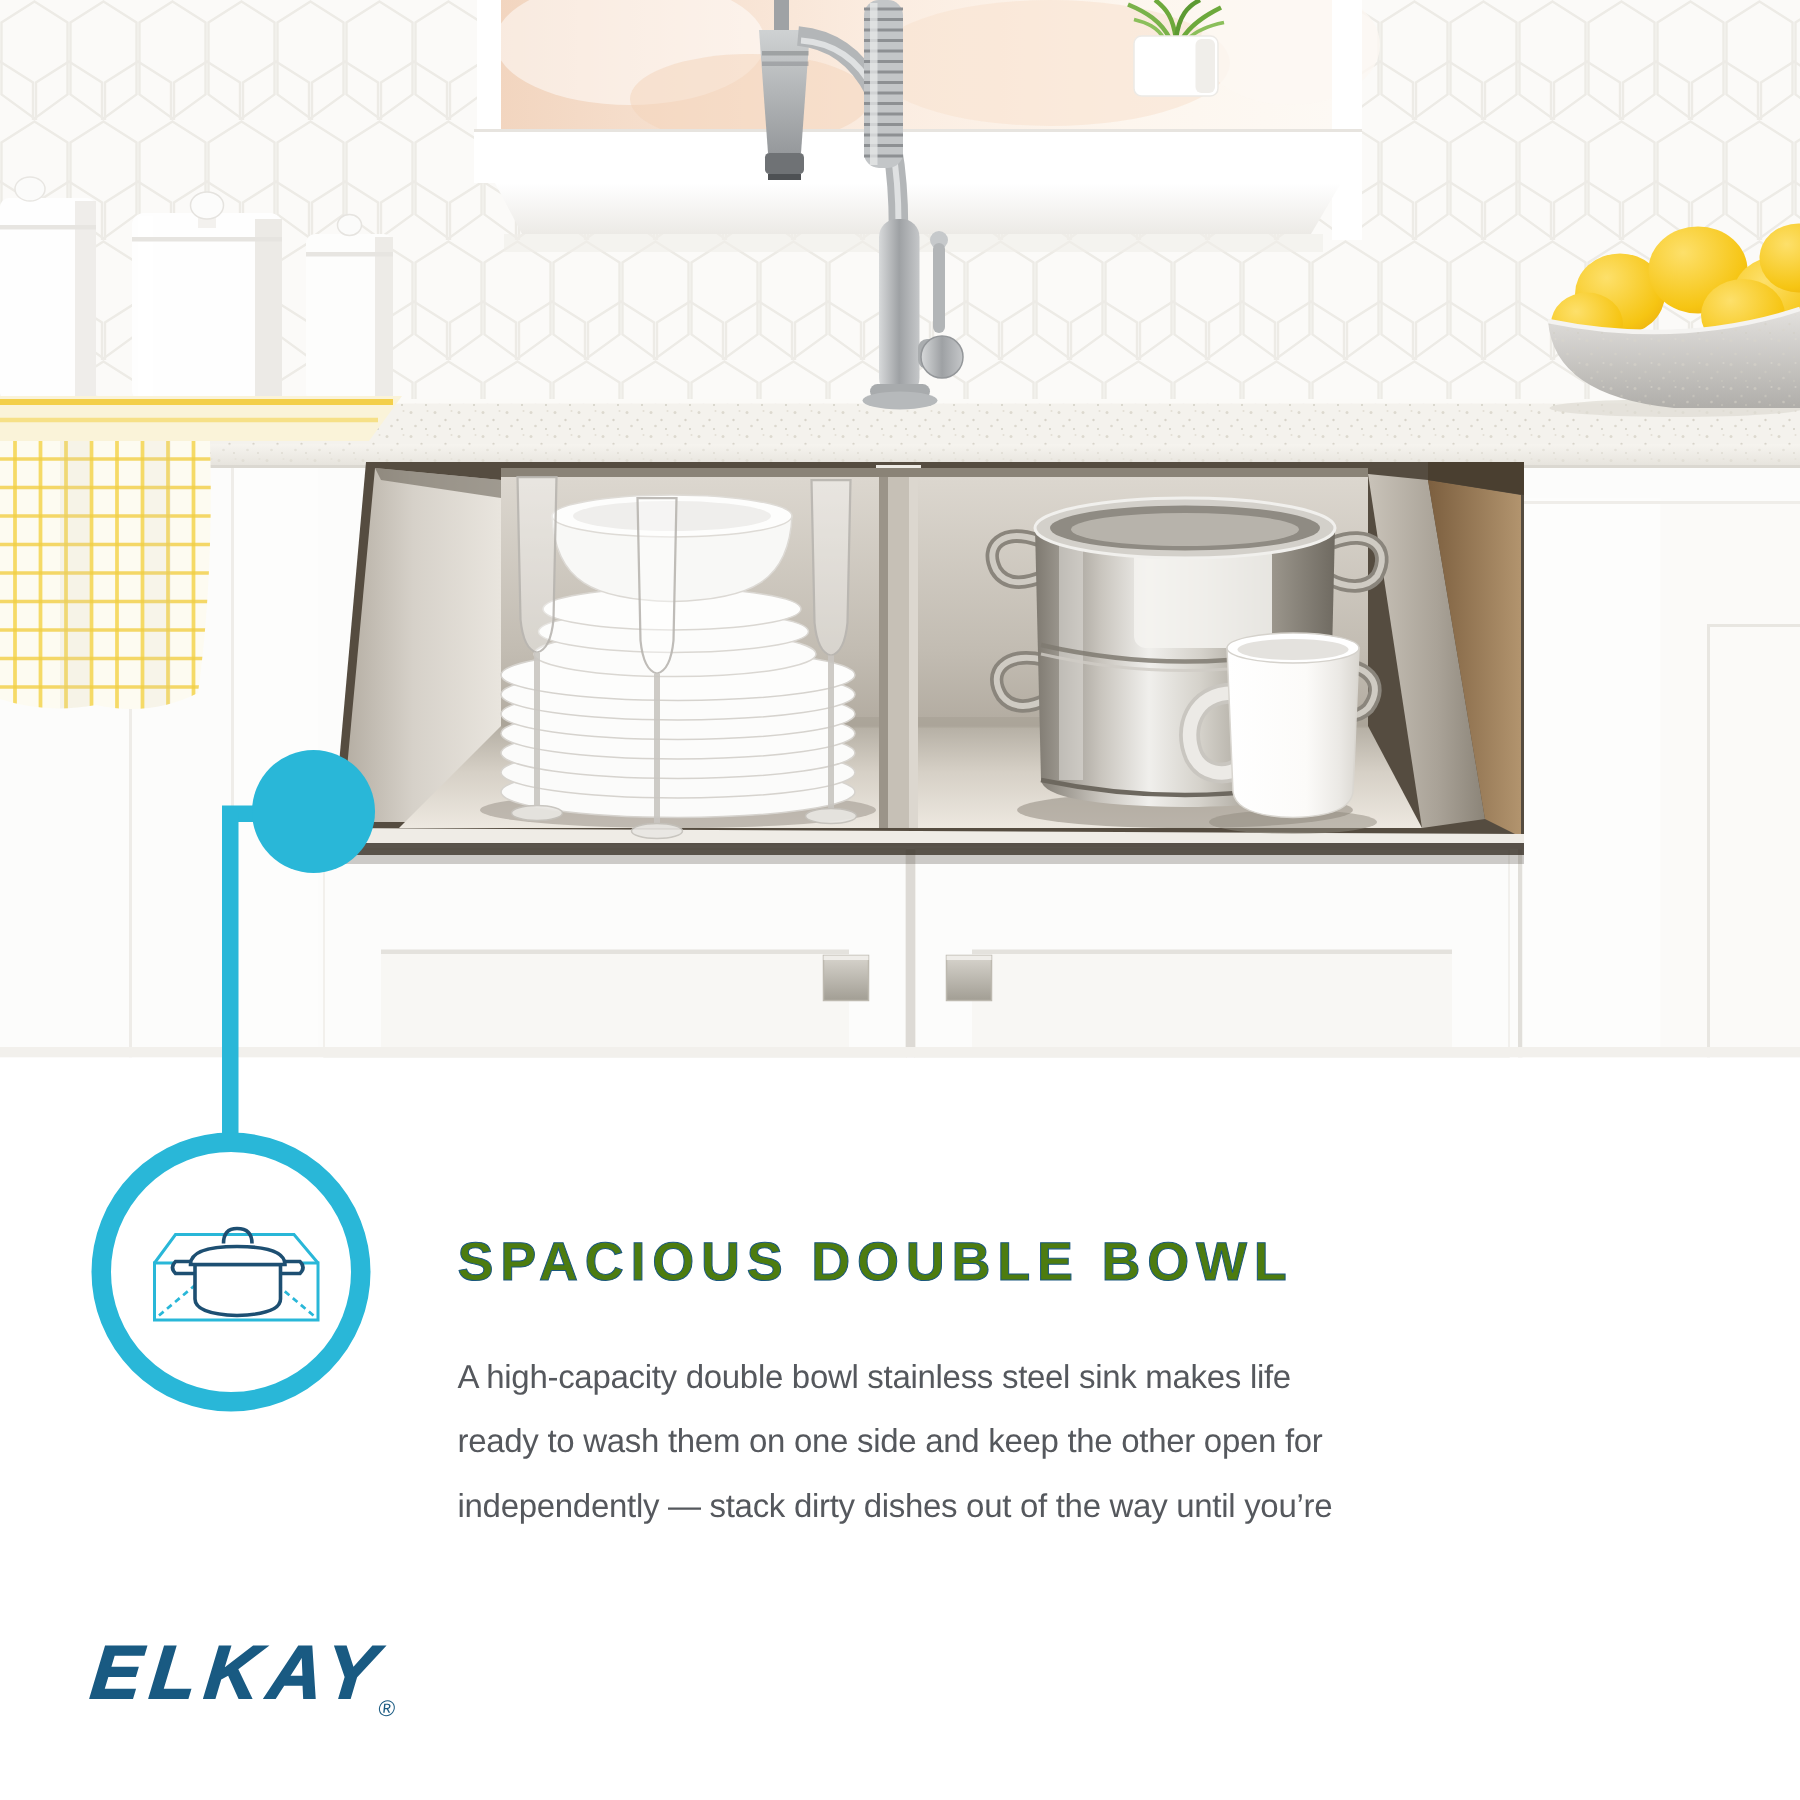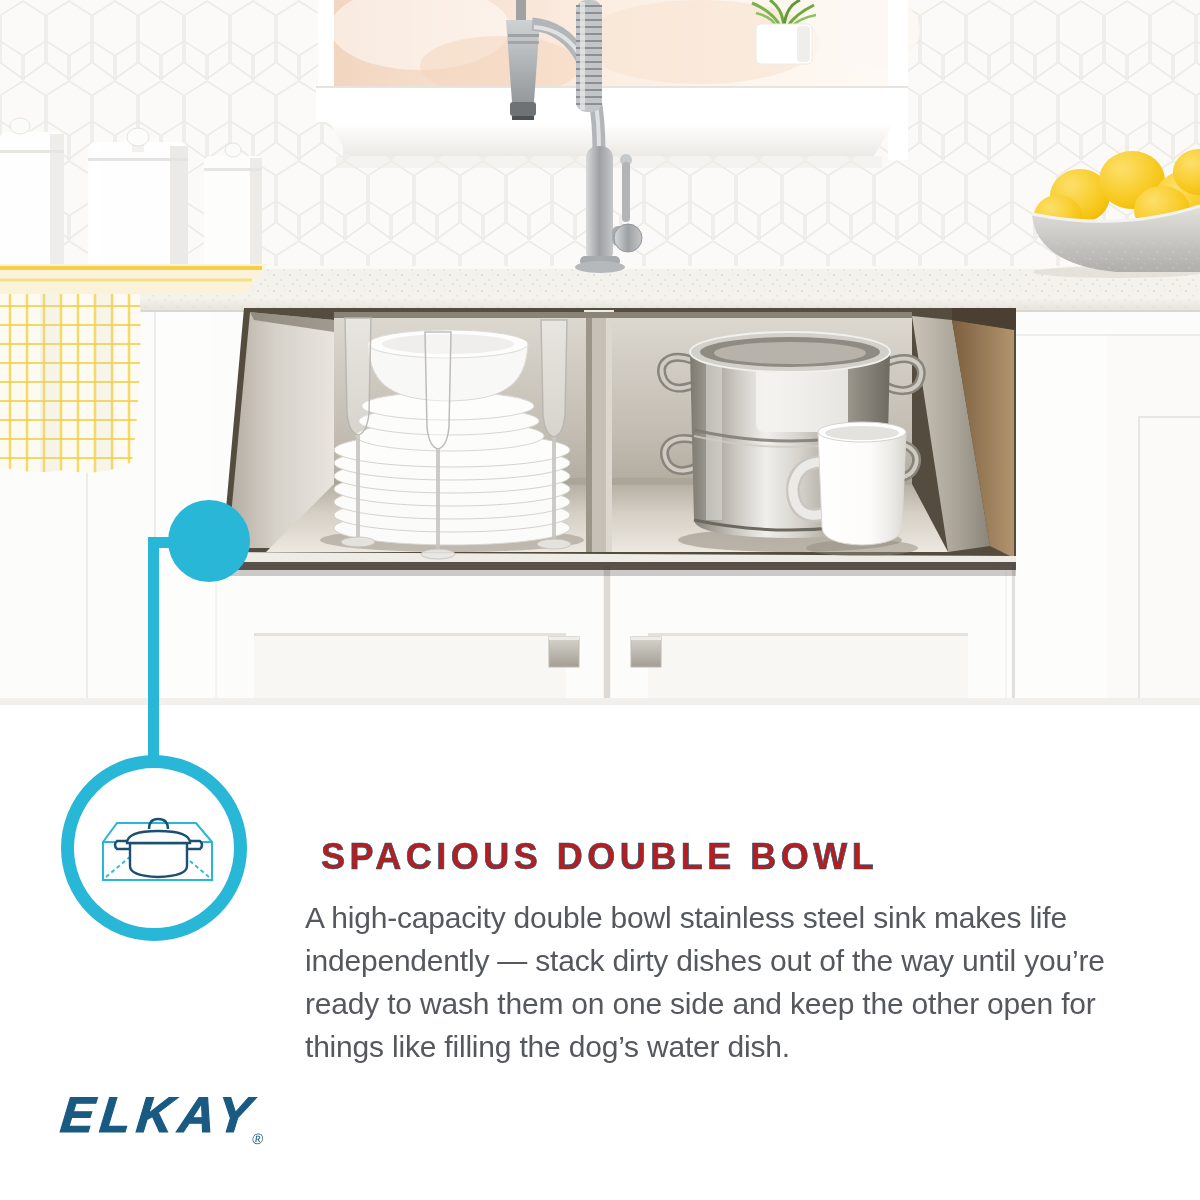--- a/index.html
+++ b/index.html
@@ -1,24 +1,24 @@
 <!DOCTYPE html>
 <html><head>
 <meta charset="utf-8">
 <style>
   html,body{margin:0;padding:0;background:#ffffff;}
   .canvas{position:relative;width:1200px;height:1200px;background:#ffffff;overflow:hidden;
           font-family:"Liberation Sans",sans-serif;}
   .photo{position:absolute;left:0;top:0;width:1200px;height:705px;}
   .overlay{position:absolute;left:0;top:0;width:1200px;height:1200px;pointer-events:none;}
-  .feature-heading{position:absolute;left:305px;top:820px;margin:16px;
-    font-size:36px;font-weight:700;letter-spacing:4.5px;color:#b91c1c;
+  .feature-heading{position:absolute;left:305px;top:820px;margin:0;
+    font-size:36px;font-weight:700;letter-spacing:4.5px;color:#4d7c0f;
     -webkit-text-stroke:0.7px #1a587f;white-space:nowrap;}
   .feature-para{position:absolute;left:305px;top:896px;width:720px;
-    font-size:30px;line-height:43px;letter-spacing:-0.2px;color:#55585d;}
+    font-size:22px;line-height:43px;letter-spacing:-0.2px;color:#55585d;}
   .feature-para .pline{white-space:nowrap;}
   .brand-logo{position:absolute;left:58px;top:1086px;color:#195a82;
     font-size:50px;font-weight:700;font-style:italic;letter-spacing:6px;
     transform:skewX(-6deg);transform-origin:left bottom;white-space:nowrap;
     -webkit-text-stroke:1.2px #195a82;}
   .brand-logo .reg{display:inline-block;font-size:15px;font-style:normal;font-weight:400;
     letter-spacing:0;-webkit-text-stroke:0;transform:translateY(12px);margin-left:-2px;}
 </style>
 </head>
 <body>
@@ -366,22 +366,21 @@
         <path d="M149,829 Q149,819 158,819 Q168,819 168,829" fill="none"></path>
         <path d="M127,843 Q127,831 158,831 Q190,831 190,843 Z"></path>
       </g>
     </g>
   </svg>
 
   <h1 class="feature-heading">SPACIOUS DOUBLE BOWL</h1>
 
   <div class="feature-para">
     <div class="pline">A high-capacity double bowl stainless steel sink makes life</div>
+    <div class="pline">ready to wash them on one side and keep the other open for</div>
     <div class="pline">independently — stack dirty dishes out of the way until you’re</div>
-    <div class="pline">ready to wash them on one side and keep the other open for</div>
-    <div class="pline">things like filling the dog’s water dish.</div>
   </div>
 
   <div class="brand-logo">
     <span>ELKAY</span><span class="reg">®</span>
   </div>
 
 </div>
 
 </body></html>

